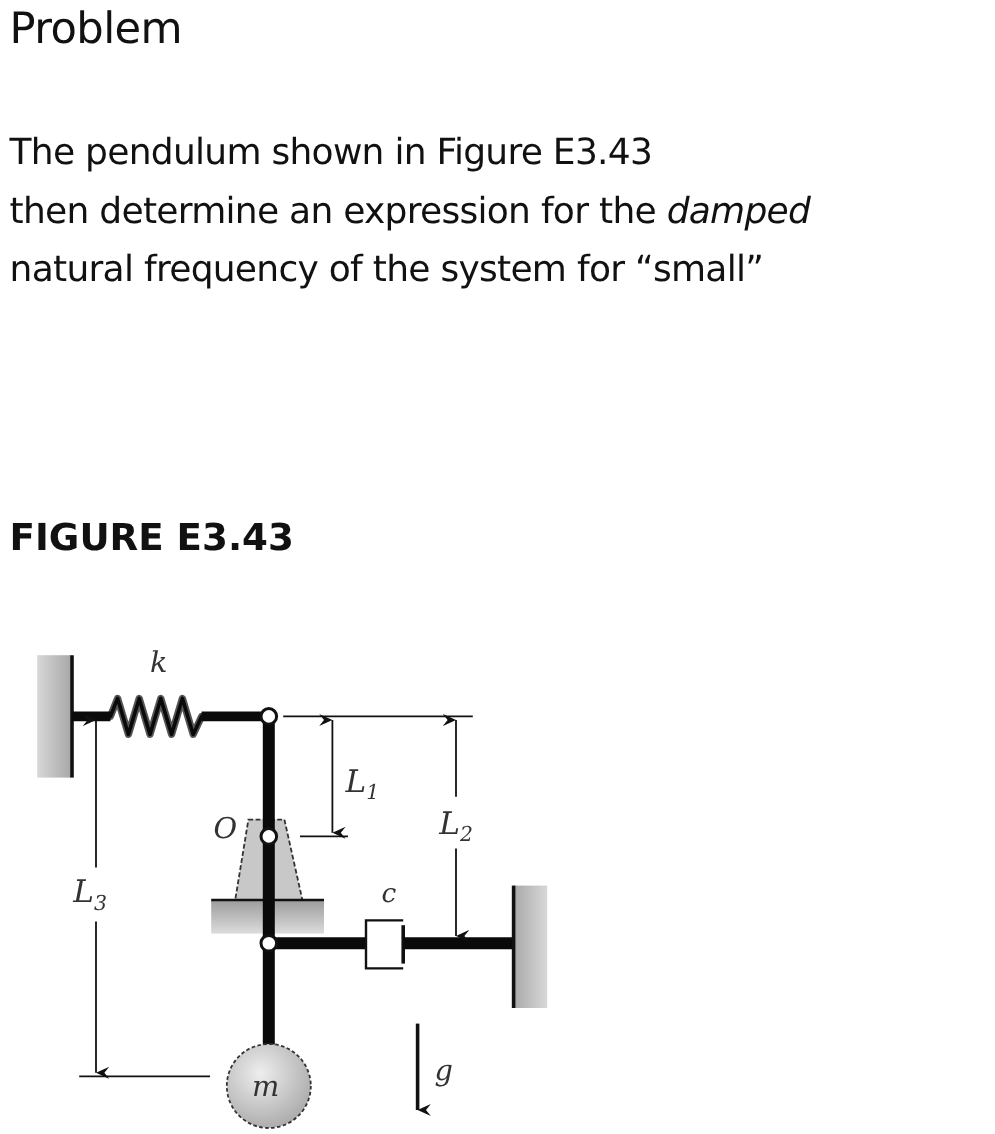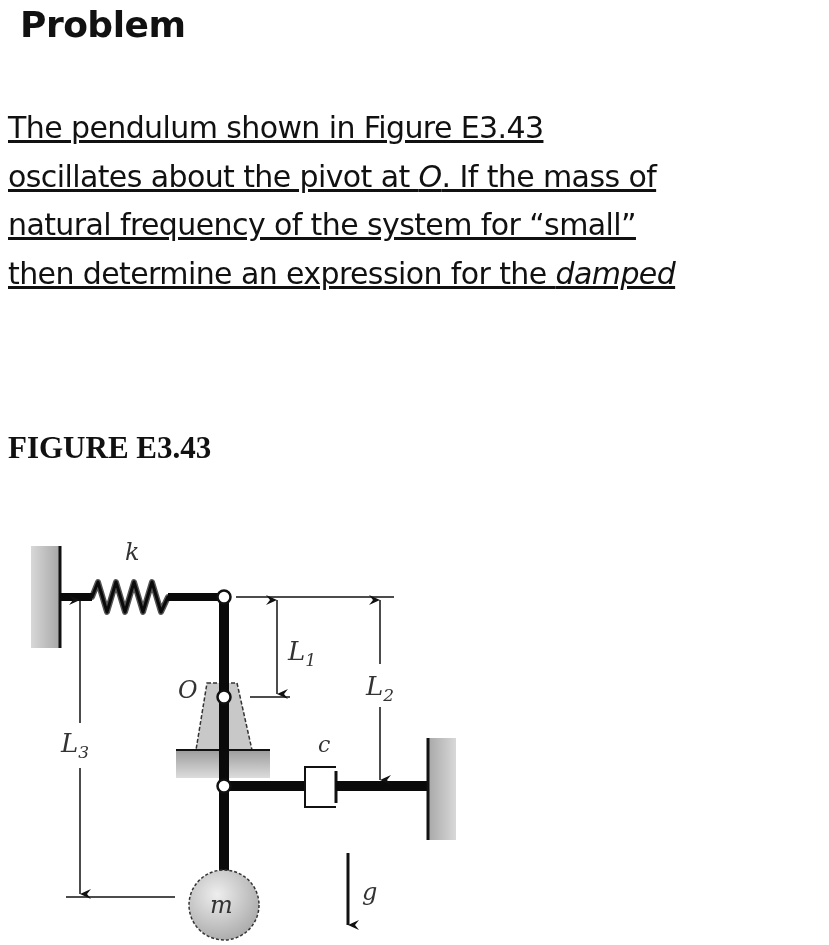--- a/index.html
+++ b/index.html
@@ -1,35 +1,34 @@
 <!DOCTYPE html>
 <html><head>
 <meta charset="utf-8">
 <style>
   html, body { margin: 0; padding: 0; background: #ffffff; }
   body { width: 829px; height: 945px; position: relative; overflow: hidden; color: #111111; font-family: "DejaVu Sans", sans-serif; }
-  .title { position: absolute; left: 20px; top: 4px; font-size: 36px; font-weight: bold; letter-spacing: -0.5px; margin: 0; }
-  .body-text { position: absolute; left: 8px; top: 104px; width: 820px; font-size: 30px; line-height: 48.5px; margin: 0; letter-spacing: -0.6px; text-decoration: underline; }
+  .title { position: absolute; left: 8px; top: 4px; font-size: 36px; font-weight: normal; letter-spacing: -0.5px; margin: 0; }
+  .body-text { position: absolute; left: 8px; top: 104px; width: 820px; font-size: 30px; line-height: 48.5px; margin: 0; letter-spacing: -0.6px; }
   .body-text .it { font-style: italic; }
   .body-text sub { font-size: 20px; vertical-align: -4px; font-style: normal; }
-  .fig-title { position: absolute; left: 8px; top: 430px; font-size: 31px; font-weight: bold; margin: 0; letter-spacing: 0px; font-family: Liberation Serif, serif; }
+  .fig-title { position: absolute; left: 8px; top: 430px; font-size: 31px; font-weight: bold; margin: 0; letter-spacing: 0px; }
   .figure { position: absolute; left: 0; top: 520px; width: 829px; height: 425px; }
   .figure svg { display: block; }
   .lbl { font-family: "DejaVu Serif", serif; font-style: italic; fill: #333333; }
 </style>
 </head>
 <body>
 
 <h1 class="title">Problem</h1>
 
 <div class="body-text">
   <div><span>The pendulum shown in Figure E3.43</span></div>
-  <div><span>oscillates about the pivot at </span><span class="it">O</span><span>. If the mass of</span></div>
+  <div><span>then determine an expression for the </span><span class="it">damped</span></div>
   <div><span>natural frequency of the system for “small”</span></div>
-  <div><span>then determine an expression for the </span><span class="it">damped</span></div>
 </div>
 
 <h2 class="fig-title">FIGURE E3.43</h2>
 
 <div class="figure">
   <svg width="829" height="425" viewBox="0 520 829 425" xmlns="http://www.w3.org/2000/svg">
     <defs>
       <linearGradient id="wallL" x1="0" x2="1" y1="0" y2="0">
         <stop offset="0" stop-color="#d8d8d8"></stop>
         <stop offset="1" stop-color="#a8a8a8"></stop>

